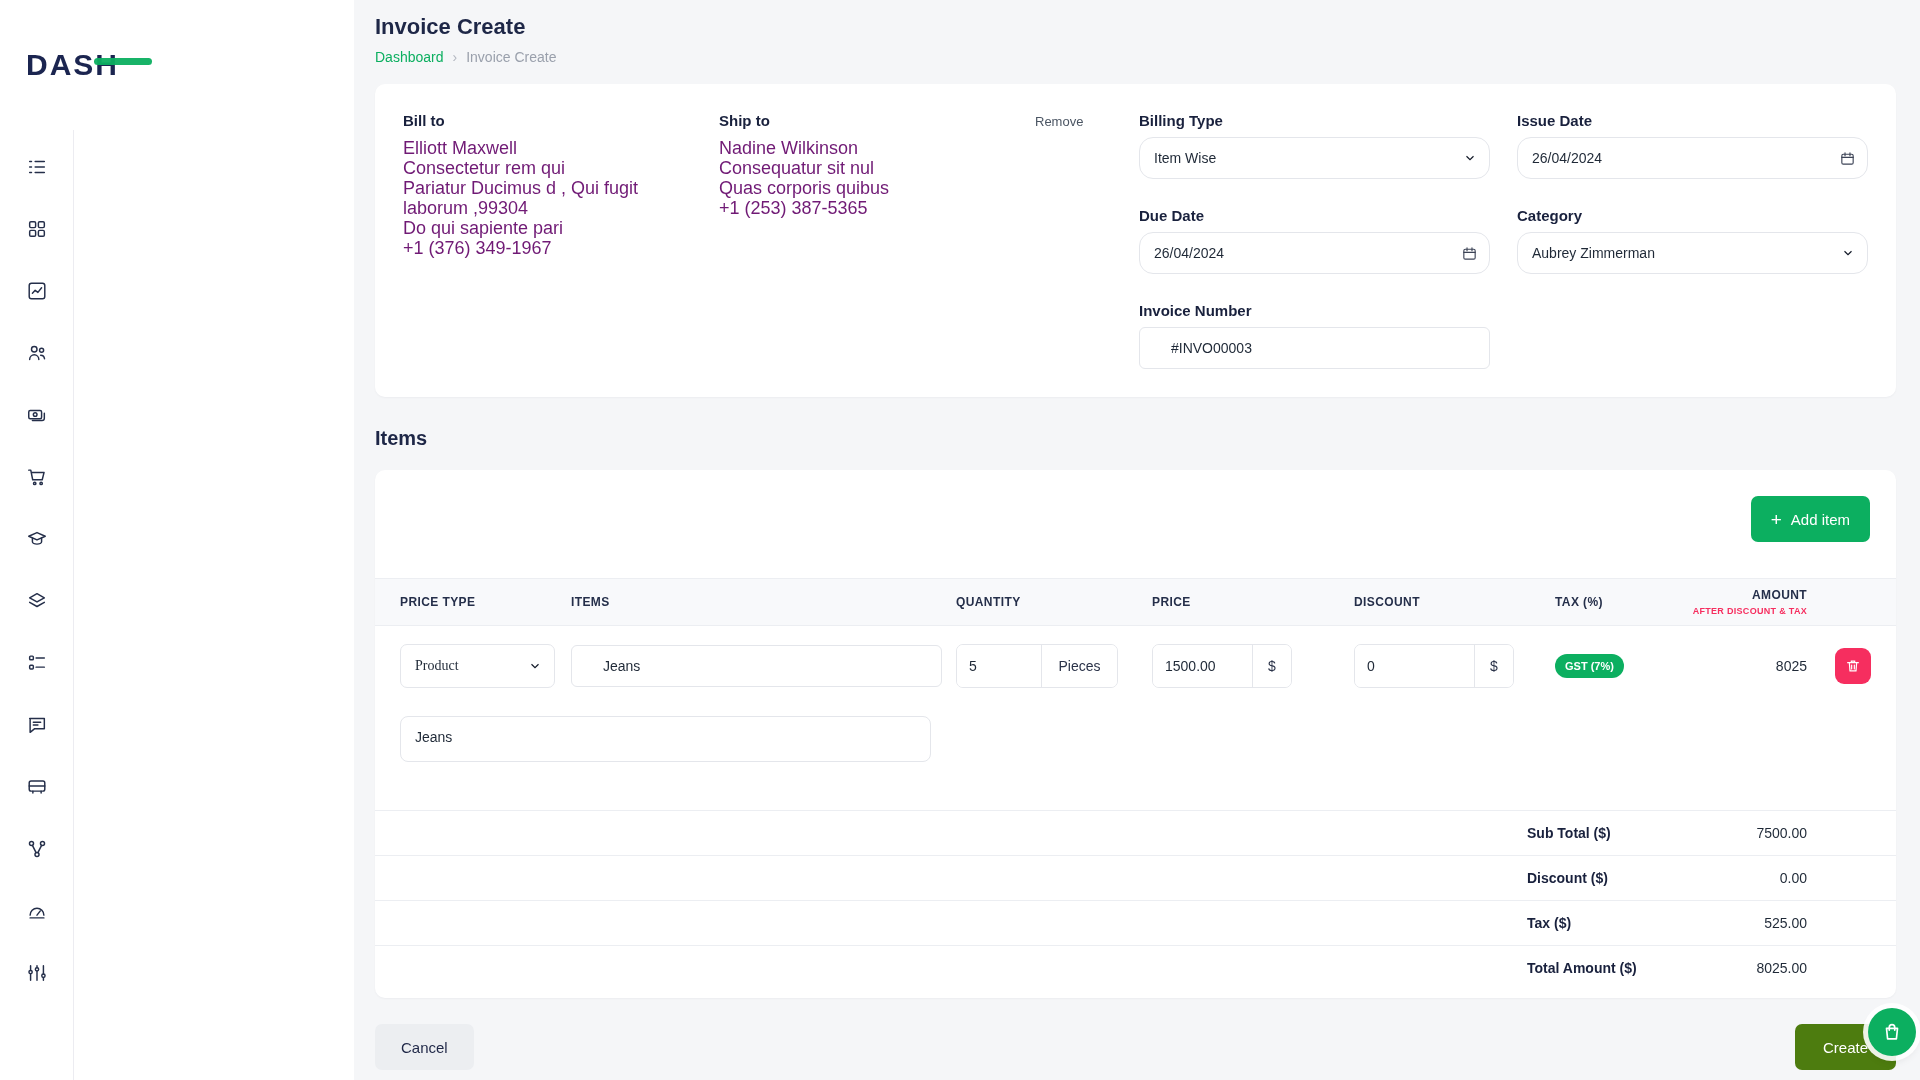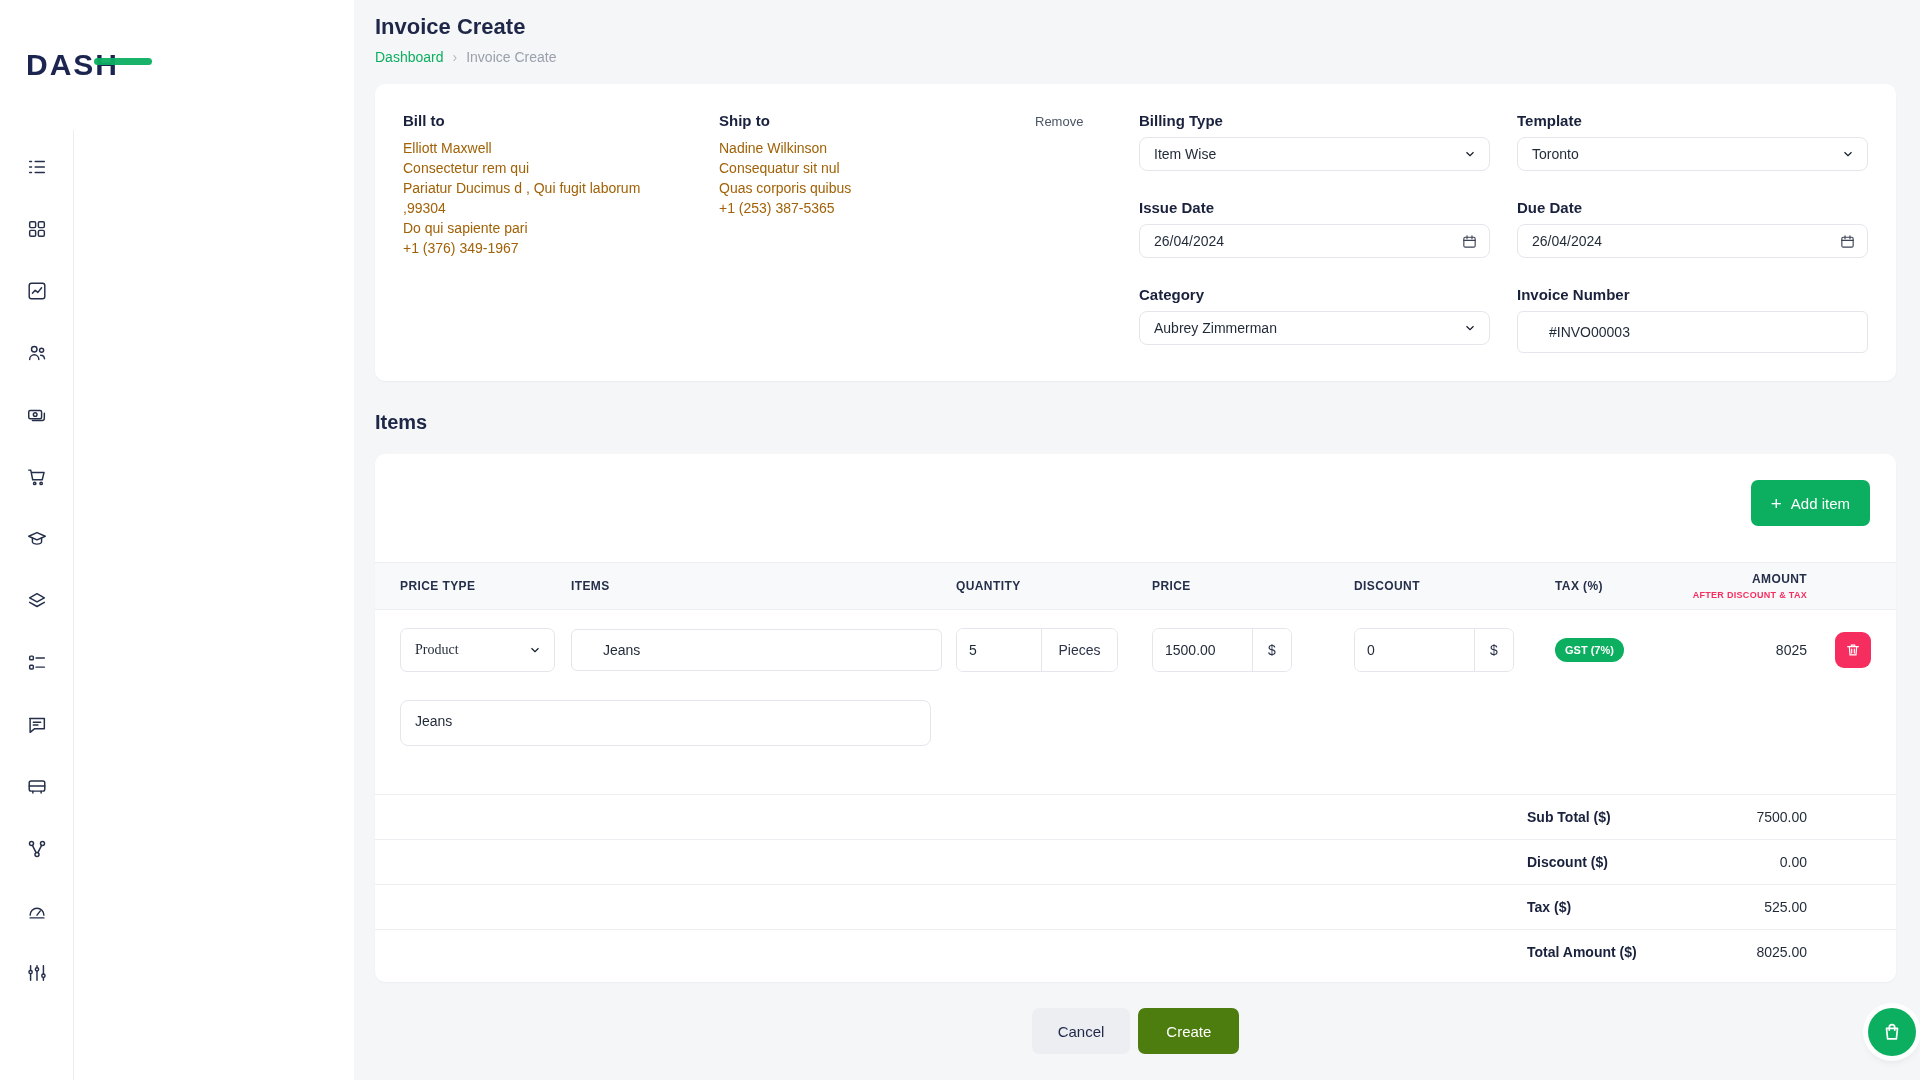--- a/index.html
+++ b/index.html
@@ -37,32 +37,32 @@
   .breadcrumb { margin-top: 9px; font-size: 14px; display: flex; align-items: center; gap: 9px; }
   .crumb-link { color: #0caf60; text-decoration: none; cursor: pointer; }
   .crumb-sep { color: #b3b7c0; font-size: 14px; }
   .crumb-current { color: #9aa0ac; }
 
   .card { background: #fff; border-radius: 10px; box-shadow: 0 1px 2px rgba(20,30,60,.04); }
 
   
   .card-top { margin-top: 19px; padding: 28px; display: flex; }
   .party-label { font-size: 15px; font-weight: 700; margin-bottom: 9px; color: #19213d; }
-  .party-lines { font-size: 14px; color: #a16207; line-height: 20px; }
+  .party-lines { font-size: 18px; color: #701a75; line-height: 20px; }
   .bill-to { width: 280px; }
   .ship-to { width: 282px; margin-left: 36px; }
   .remove-link { margin-left: 34px; margin-top: 2px; font-size: 13px; color: #4b5563; cursor: pointer; text-decoration: none; align-self: flex-start; }
   .form-grid {
     margin-left: auto; width: 729px;
     display: grid; grid-template-columns: 351px 351px; column-gap: 27px; row-gap: 28px;
     align-content: start;
   }
   .field-label { font-size: 15px; font-weight: 700; color: #19213d; margin-bottom: 8px; }
   .control {
-    position: relative; height: 34px; border: 1px solid #e4e6eb; border-radius: 8px;
+    position: relative; height: 42px; border: 1px solid #e4e6eb; border-radius: 14px;
     background: #fff; display: flex; align-items: center; padding: 0 14px;
     font-size: 14px; color: #1f2937; cursor: pointer;
   }
   .control .chev { position: absolute; right: 12px; width: 14px; height: 14px; stroke: #111827; fill: none; stroke-width: 2; }
   .control .cal { position: absolute; right: 11px; width: 17px; height: 17px; stroke: #3c4356; fill: none; stroke-width: 1.6; stroke-linecap: round; }
   input.control-input {
     width: 100%; height: 42px; border: 1px solid #e4e6eb; border-radius: 6px;
     padding: 0 31px; font-size: 14px; color: #1f2937; font-family: "Liberation Sans", sans-serif;
     outline: none; background: #fff;
   }
@@ -124,21 +124,21 @@
 
   .summary-row {
     display: flex; border-top: 1px solid #eceef2;
     padding: 14px 89px 14px 25px;
   }
   .summary-spacer { flex: 1; }
   .summary-label { width: 150px; font-size: 14px; font-weight: 700; color: #19213d; }
   .summary-value { width: 130px; text-align: right; font-size: 14px; color: #1f2937; }
 
   
-  .footer-actions { margin-top: 26px; display: flex; justify-content: center; gap: 8px; }
+  .footer-actions { margin-top: 26px; display: flex; justify-content: space-between; gap: 8px; }
   .btn-cancel {
     height: 46px; padding: 0 26px; border: none; border-radius: 7px; background: #eceef1;
     color: #1f2747; font-size: 15px; cursor: pointer; font-family: "Liberation Sans", sans-serif;
   }
   .btn-create {
     height: 46px; padding: 0 28px; border: none; border-radius: 7px; background: #4d7c0f;
     color: #fff; font-size: 15px; cursor: pointer; font-family: "Liberation Sans", sans-serif;
   }
 
   .fab {
@@ -295,29 +295,20 @@
       <div>
         <div class="field-label">Billing Type</div>
         <div class="control">
           <span>Item Wise</span>
           <svg class="chev" viewBox="0 0 24 24">
               <path d="M6 9l6 6 6-6"></path>
             </svg>
         </div>
       </div>
 
-      <div>
-        <div class="field-label">Template</div>
-        <div class="control">
-          <span>Toronto</span>
-          <svg class="chev" viewBox="0 0 24 24">
-              <path d="M6 9l6 6 6-6"></path>
-            </svg>
-        </div>
-      </div>
 
       <div>
         <div class="field-label">Issue Date</div>
         <div class="control">
           <span>26/04/2024</span>
           <svg class="cal" viewBox="0 0 24 24">
               <rect x="4" y="6" width="16" height="14" rx="2"></rect>
               <path d="M4 10.5h16M8.5 4v4M15.5 4v4"></path>
             </svg>
         </div>

